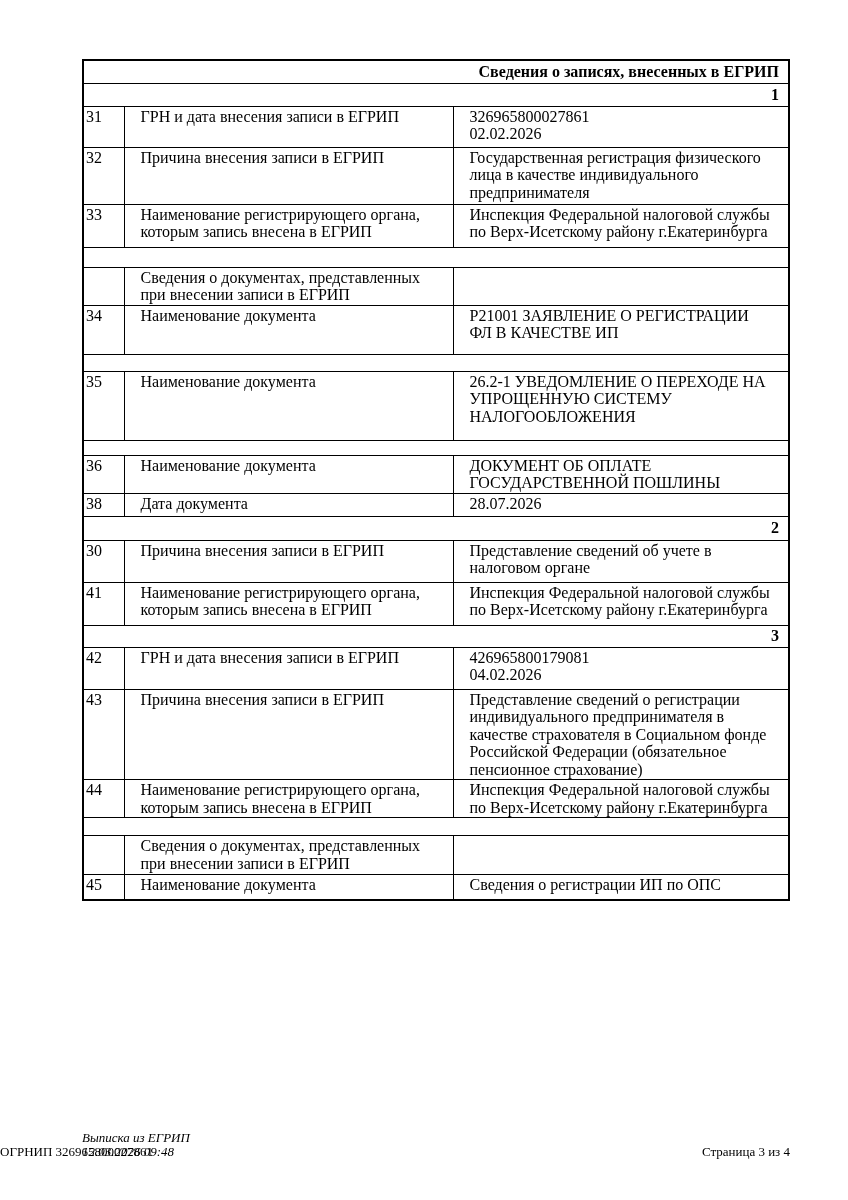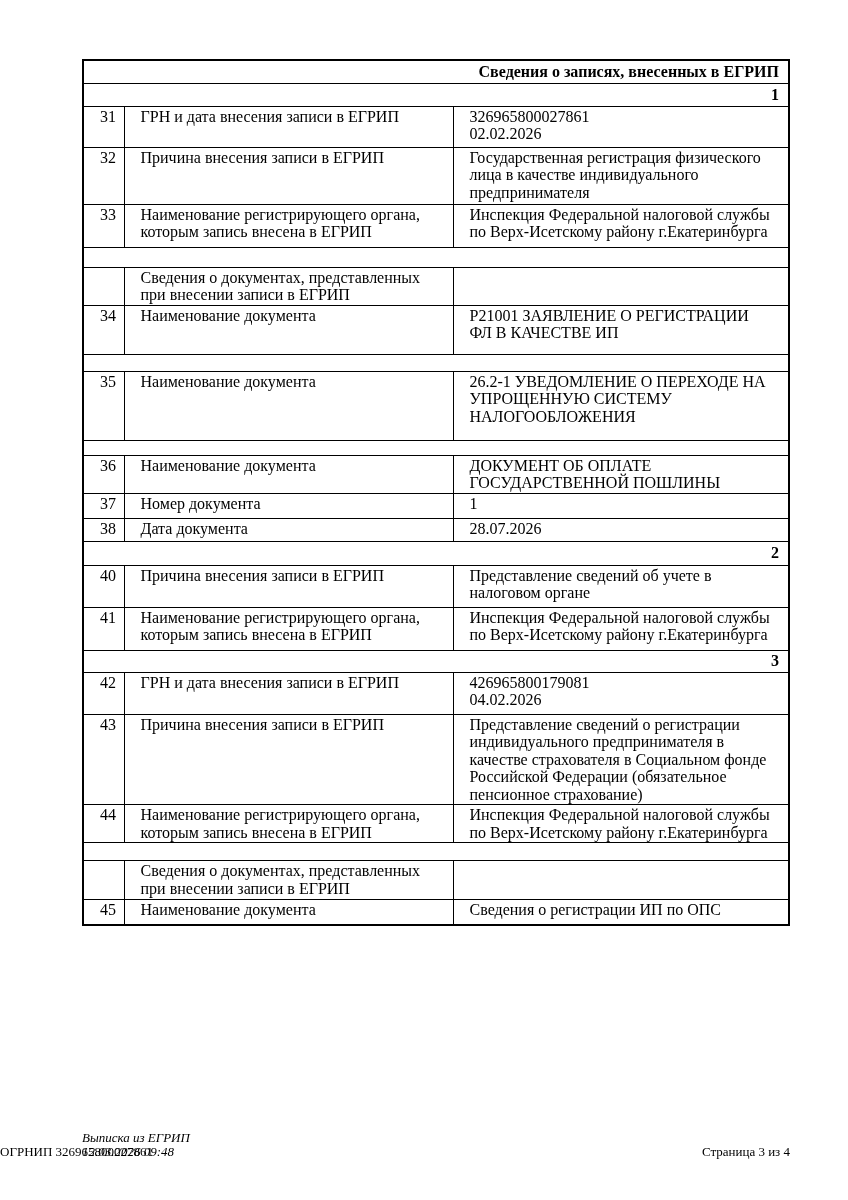--- a/index.html
+++ b/index.html
@@ -24,21 +24,21 @@
     vertical-align: top;
     padding: 1px 16px;
     font-size: 16px;
     line-height: 17.5px;
     white-space: pre-line;
     overflow: hidden;
   }
   col.c-num { width: 41px; }
   col.c-lbl { width: 329px; }
   col.c-val { width: 336px; }
-  td.num { text-align: left; padding: 1px 16px; }
+  td.num { text-align: left; padding: 1px 2px; }
   td.title, td.section {
     text-align: right;
     font-weight: bold;
     white-space: normal;
     vertical-align: middle;
     padding: 0 9px;
   }
   td.spacer { padding: 0; }
   .footer { position: absolute; font-size: 13px; line-height: 14px; }
   .footer-left  { left: 82px; top: 1131px; font-style: italic; }
@@ -109,35 +109,30 @@
   </tr>
   <tr style="height:15px">
         <td colspan="3" class="spacer"></td>
       </tr>
   <tr style="height:38px">
     <td class="num">36</td>
     <td>Наименование документа</td>
     <td>ДОКУМЕНТ ОБ ОПЛАТЕ
 ГОСУДАРСТВЕННОЙ ПОШЛИНЫ</td>
   </tr>
-  <tr style="height:25px">
-    <td class="num">37</td>
-    <td>Номер документа</td>
-    <td>1</td>
-  </tr>
   <tr style="height:23px">
     <td class="num">38</td>
     <td>Дата документа</td>
     <td>28.07.2026</td>
   </tr>
   <tr style="height:24px">
         <td colspan="3" class="section">2</td>
       </tr>
   <tr style="height:42px">
-    <td class="num">40</td>
+    <td class="num">30</td>
     <td>Причина внесения записи в ЕГРИП</td>
     <td>Представление сведений об учете в
 налоговом органе</td>
   </tr>
   <tr style="height:43px">
     <td class="num">41</td>
     <td>Наименование регистрирующего органа,
 которым запись внесена в ЕГРИП</td>
     <td>Инспекция Федеральной налоговой службы
 по Верх-Исетскому району г.Екатеринбурга</td>

